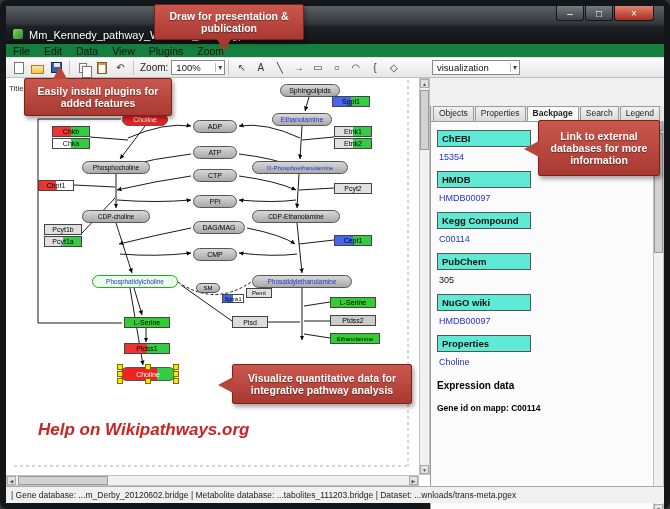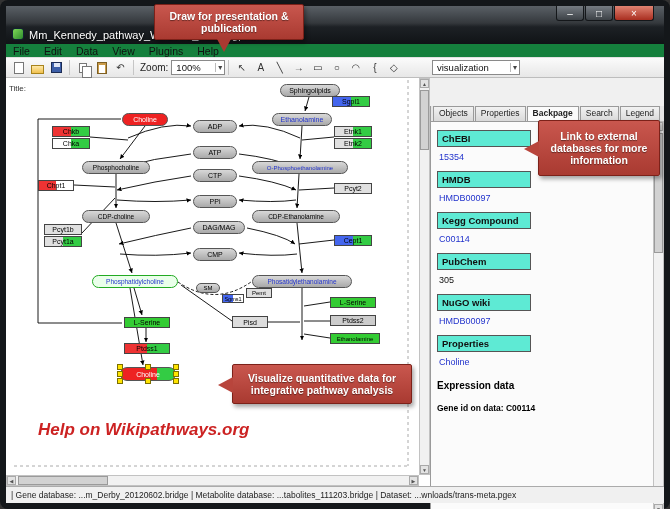--- a/index.html
+++ b/index.html
@@ -123,21 +123,21 @@
       <div class="winbtn">□</div>
       <div class="winbtn close">×</div>
     </div>
 
     <div class="menubar">
       <span class="menu-item">File</span>
       <span class="menu-item">Edit</span>
       <span class="menu-item">Data</span>
       <span class="menu-item">View</span>
       <span class="menu-item">Plugins</span>
-      <span class="menu-item">Help</span>
+      <span class="menu-item">Zoom</span>
     </div>
 
     <div class="toolbar">
       <div class="tbtn">
           <span class="ic ic-page"></span>
         </div>
       <div class="tbtn">
           <span class="ic ic-folder"></span>
         </div>
       <div class="tbtn">
@@ -304,38 +304,42 @@
         <a class="bp-link">HMDB00097</a>
         <div class="bp-box">Kegg Compound</div>
         <a class="bp-link">C00114</a>
         <div class="bp-box">PubChem</div>
         <span class="bp-plain">305</span>
         <div class="bp-box">NuGO wiki</div>
         <a class="bp-link">HMDB00097</a>
         <div class="bp-box">Properties</div>
         <a class="bp-link">Choline</a>
         <div class="bp-exp-title">Expression data</div>
-        <div class="bp-geneid">Gene id on data: C00114</div>
+        <div class="bp-geneid">Gene id on mapp: C00114</div>
       </div>
       <div class="sbar vs panel-vs">
         <div class="arr">▲</div>
         <div class="thumb" style="flex:0 0 auto;height:120px;"></div>
         <div class="arr" style="margin-top:auto;">▼</div>
       </div>
     </div>
 
     <div class="statusbar">
       <span>| Gene database: ...m_Derby_20120602.bridge | Metabolite database: ...tabolites_111203.bridge | Dataset: ...wnloads/trans-meta.pgex</span>
     </div>
   </div>
 
   <div class="callout" style="left:154px;top:4px;width:150px;height:36px;">
     <span>Draw for presentation &amp; publication</span>
     <span class="pt pt-down" style="left:62px;"></span>
   </div>
+  <div class="callout" style="left:24px;top:78px;width:148px;height:38px;">
+    <span>Easily install plugins for added features</span>
+    <span class="pt pt-up" style="left:28px;"></span>
+  </div>
   <div class="callout" style="left:232px;top:364px;width:180px;height:40px;">
     <span>Visualize quantitative data for integrative pathway analysis</span>
     <span class="pt pt-left" style="top:12px;"></span>
   </div>
   <div class="callout" style="left:538px;top:120px;width:122px;height:56px;">
     <span>Link to external databases for more information</span>
     <span class="pt pt-left" style="top:20px;"></span>
   </div>
   <div class="share-text" style="left:38px;top:420px;">Help on Wikipathways.org</div>
 </div>

